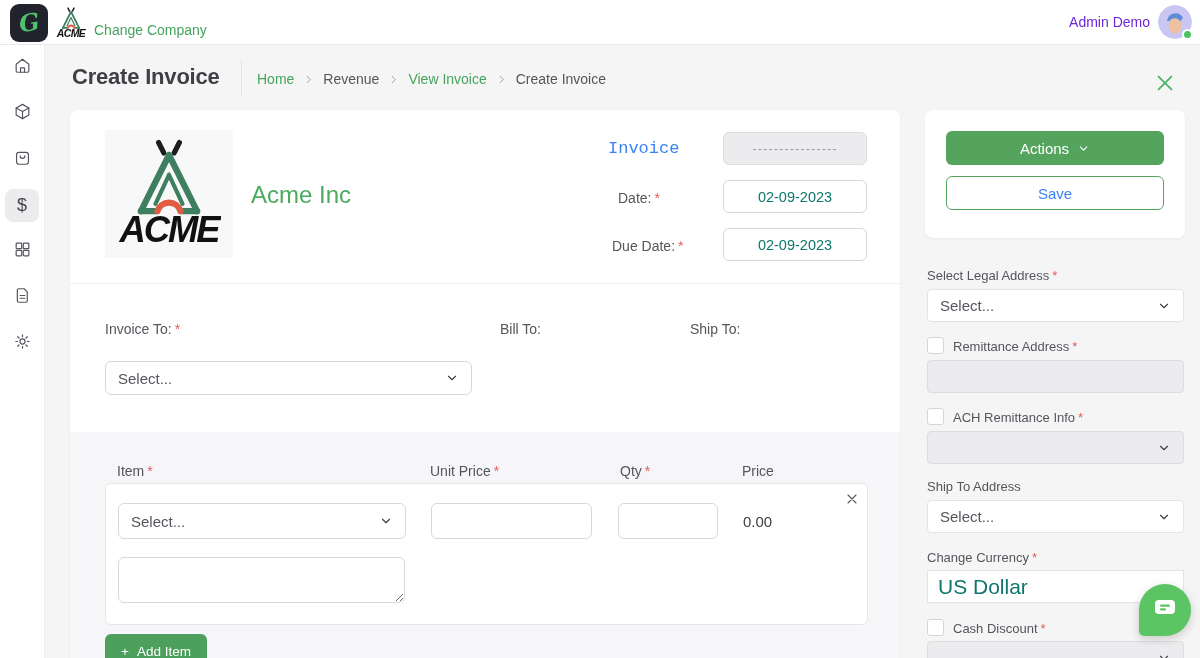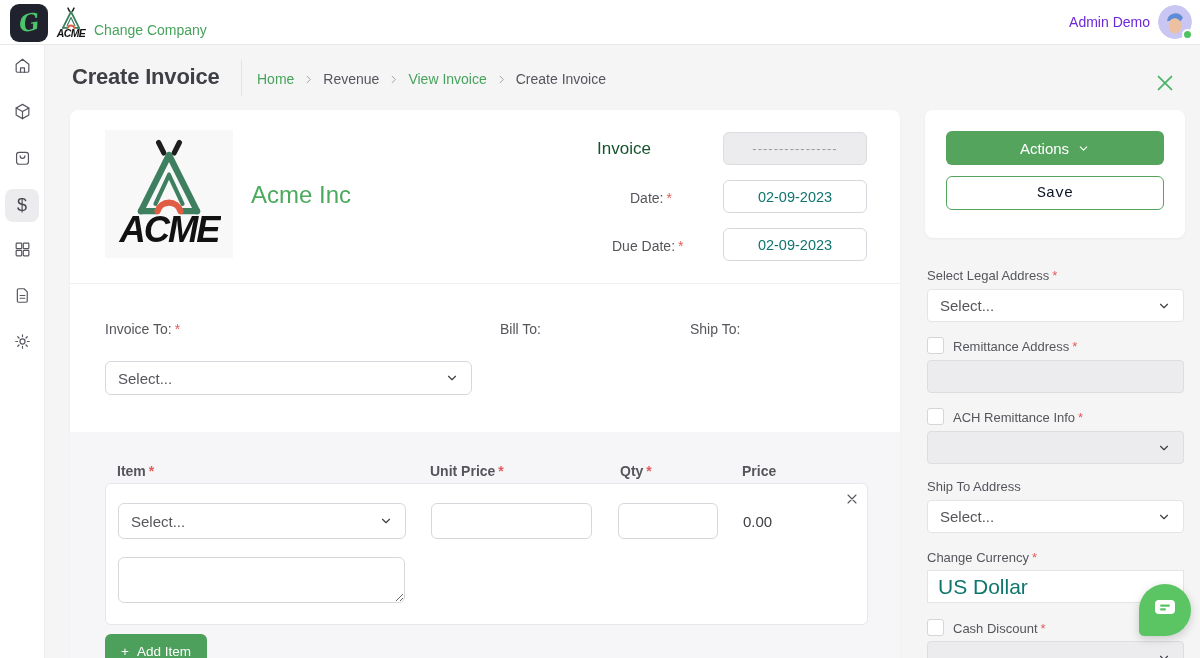--- a/index.html
+++ b/index.html
@@ -44,47 +44,47 @@
   .inputbox:disabled, .disabled-box { background:#ececee; border:1px solid #dcdcdf; color:#9a9aa1; }
   .selectbox { border:1px solid #d7d8dd; border-radius:6px; background:#fff; display:flex; align-items:center; padding:0 12px; font-size:15px; color:#55565c; cursor:pointer; }
   .selectbox .chev { margin-left:auto; display:flex; }
   .chev svg { stroke:#3f4046; fill:none; stroke-width:2; stroke-linecap:round; stroke-linejoin:round; display:block; }
   .checkbox { position:absolute; width:17px; height:17px; background:#fff; border:1px solid #d6d6da; border-radius:3px; cursor:pointer; }
 
   
   .main-card { left:70px; top:110px; width:830px; height:600px; }
   .logo-box { position:absolute; left:35px; top:20px; width:128px; height:128px; background:#f8f8f9; display:flex; align-items:center; justify-content:center; }
   .company-name { position:absolute; left:181px; top:71px; font-size:24px; color:#4caa5e; }
-  .inv-label { position:absolute; left:527px; top:29px; font-size:17px; color:#14532d; }
+  .inv-label { position:absolute; left:538px; top:29px; font-size:17px; color:#3b82f6;font-family:Liberation Mono, monospace; }
   .inv-number { position:absolute; left:653px; top:22px; width:144px; height:33px; text-align:center; letter-spacing:1px; font-size:13px; }
-  .date-label { position:absolute; left:548px; top:80px; font-size:14px; color:#55565c;margin-left:12px; }
+  .date-label { position:absolute; left:548px; top:80px; font-size:14px; color:#55565c; }
   .date-input { position:absolute; left:653px; top:70px; width:144px; height:33px; text-align:center; font-size:14.5px; }
   .due-label { position:absolute; left:542px; top:128px; font-size:14px; color:#55565c; }
   .due-input { position:absolute; left:653px; top:118px; width:144px; height:33px; text-align:center; font-size:14.5px; }
   .divider-h { position:absolute; left:0; top:173px; width:830px; height:1px; background:#f0f0f1; }
   .addr-label { position:absolute; top:211px; font-size:14px; color:#55565c; }
   .invoice-to-select { position:absolute; left:35px; top:251px; width:367px; height:34px; }
 
   .items-section { position:absolute; left:0; top:322px; width:830px; height:278px; background:#f6f6f8; border-radius:0 0 8px 8px; }
-  .items-header { position:absolute; top:31px; font-size:14px; color:#55565c;font-weight:bold; }
+  .items-header { position:absolute; top:31px; font-size:14px; color:#55565c; }
   .item-card { position:absolute; left:35px; top:51px; width:763px; height:142px; background:#fff; border:1px solid #e7e7ea; border-radius:6px; }
   .item-select { position:absolute; left:12px; top:19px; width:288px; height:36px; }
   .unit-input { position:absolute; left:325px; top:19px; width:161px; height:36px; }
   .qty-input { position:absolute; left:512px; top:19px; width:100px; height:36px; }
   .price-val { position:absolute; left:637px; top:29px; font-size:15px; color:#3f4046; }
   .row-remove { position:absolute; left:738px; top:7px; width:20px; height:20px; cursor:pointer; }
   .row-remove svg { stroke:#55565c; stroke-width:1.6; stroke-linecap:round; }
   .item-desc { position:absolute; left:12px; top:73px; width:287px; height:46px; border:1px solid #d7d8dd; border-radius:6px; resize:both; font-family:"Liberation Sans",sans-serif; font-size:14px; padding:6px 8px; outline:none; }
   .add-item-btn { position:absolute; left:35px; top:202px; height:34px; padding:0 16px; background:#4ca05c; color:#fff; font-size:13.5px; border:none; border-radius:6px; display:flex; align-items:center; gap:8px; cursor:pointer; font-family:"Liberation Sans",sans-serif; }
 
   
   .actions-card { left:925px; top:110px; width:260px; height:128px; }
   .actions-btn { position:absolute; left:21px; top:21px; width:218px; height:34px; background:#54a45e; border:none; border-radius:6px; color:#fff; font-size:15px; display:flex; align-items:center; justify-content:center; gap:8px; cursor:pointer; font-family:"Liberation Sans",sans-serif; }
   .actions-btn .chev svg { stroke:#fff; }
-  .save-btn { position:absolute; left:21px; top:66px; width:218px; height:34px; background:#fff; border:1px solid #54a45e; border-radius:6px; color:#0f172a; font-size:15px; cursor:pointer; font-family:Liberation Mono, monospace; }
+  .save-btn { position:absolute; left:21px; top:66px; width:218px; height:34px; background:#fff; border:1px solid #54a45e; border-radius:6px; color:#3b82f6; font-size:15px; cursor:pointer; font-family:Liberation Sans, sans-serif; }
 
   .rp-label { position:absolute; left:927px; font-size:13px; color:#55565c; }
   .rp-cb-label { position:absolute; font-size:13px; color:#55565c; }
   .rp-select { position:absolute; left:927px; width:257px; height:33px; border:1px solid #e4e4e8; border-radius:4px; }
   .rp-disabled { position:absolute; left:927px; width:257px; height:33px; border-radius:4px; background:#ececee; border:1px solid #dddde0; display:flex; align-items:center; padding:0 12px; }
   .rp-input { position:absolute; left:927px; width:257px; height:33px; border:1px solid #e4e4e8; border-radius:0; font-size:21px; }
 
   
   .chat-bubble { position:absolute; left:1139px; top:584px; width:52px; height:52px; background:#5bc463; border-radius:26px 26px 26px 5px; box-shadow:0 3px 10px rgba(0,0,0,0.18); display:flex; align-items:center; justify-content:center; cursor:pointer; z-index:30; }
 

